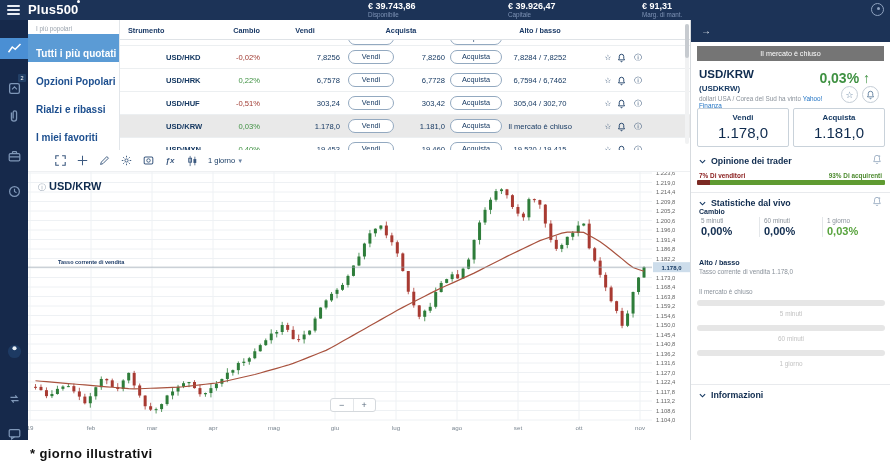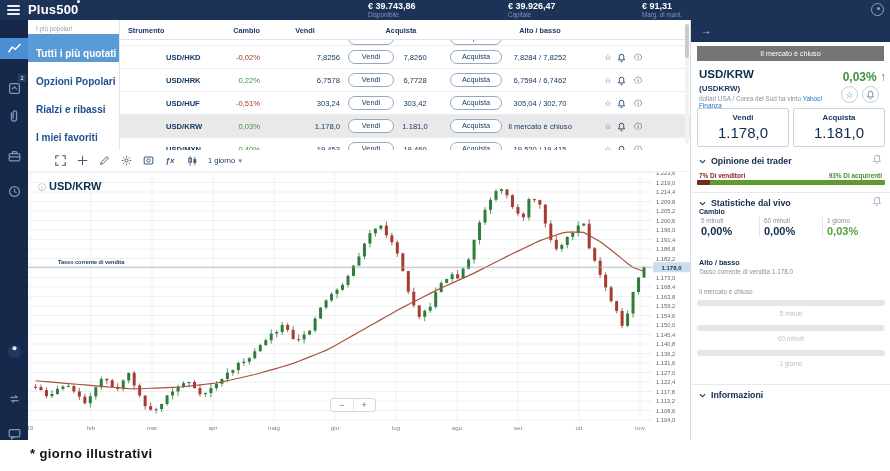--- a/index.html
+++ b/index.html
@@ -46,21 +46,21 @@
   .h-hl { left:370px; width:100px; text-align:center; }
   .partial-row { position:relative; height:6px; overflow:hidden; border-bottom:1px solid #eceff1; }
   .partial-row .pill { position:absolute; top:-9px; }
   .trow { position:relative; height:23px; border-bottom:1px solid #eceff1; background:#fff; cursor:pointer; }
   .trow.selected { background:#e9e9e9; }
   .trow span { position:absolute; top:7px; font-size:7.6px; color:#173a63; }
   .c-inst { left:14px; font-weight:bold;margin-left:32px; }
   .c-chg { left:80px; width:60px; text-align:right; }
   .c-chg.up { color:#3f9142; } .c-chg.down { color:#a03a31; }
   .c-sell { left:160px; width:60px; text-align:right; }
-  .c-buy { left:265px; width:60px; text-align:center; }
+  .c-buy { left:265px; width:60px; text-align:right; }
   .green-val { color:#3f9142; }
   .c-hl { left:370px; width:100px; text-align:center; color:#1b3a66; }
   .pill { position:absolute; top:4px; width:46px; height:14px; border:1px solid #93a9c0; border-radius:8px; background:#fff; color:#173a63; font-size:7.3px; font-family:inherit; cursor:pointer; line-height:12px; text-align:center; }
   .sellbtn { left:228px; } .buybtn { left:330px; width:52px; }
   .rowic { position:absolute; top:5px; width:12px; height:13px; text-align:center; color:#8fa3ba; font-size:9px; cursor:pointer; }
   .ic-star { left:482px; } .ic-bell { left:497px; top:6px; } .ic-info { left:512px; font-size:8.5px; }
   .tscroll { position:absolute; right:1px; top:4px; width:4px; height:120px; background:#f1f2f3; border-radius:2px; }
   .tscroll .thumb { width:4px; height:34px; background:#c7cbd0; border-radius:2px; cursor:pointer; }
 
   
@@ -76,21 +76,21 @@
   .chart-svg { position:absolute; left:0; top:22px; }
   .zoomctl { position:absolute; left:302px; top:248px; width:46px; height:14px; background:#fff; border:1px solid #d5d9dd; border-radius:3px; display:flex; z-index:6; }
   .zoomctl .zb { flex:1; text-align:center; font-size:9px; line-height:12px; color:#5a6c7e; cursor:pointer; }
   .zoomctl .zb:first-child { border-right:1px solid #e3e6e9; }
 
   
   .rpanel { position:absolute; left:690px; top:20px; width:200px; height:420px; background:#fff; border-left:1px solid #d7dbdf; z-index:30; overflow:hidden; }
   .rphead { height:22px; background:#1c3357; color:#e8eef5; font-size:10px; line-height:22px; padding-left:10px; cursor:pointer; }
   .mclosed-bar { margin:4px 6px; background:#757575; color:#fff; font-size:7.2px; text-align:center; padding:3px 0; }
   .inst-name { position:absolute; left:8px; top:48px; font-size:11.5px; font-weight:bold; color:#0f2b4e; }
-  .inst-chg { position:absolute; right:4px; top:50px; font-size:12px; font-weight:bold; color:#3f9142; }
+  .inst-chg { position:absolute; right:20px; top:50px; font-size:14px; font-weight:bold; color:#3f9142; }
   .inst-sym { position:absolute; left:8px; top:64px; font-size:8px; font-weight:bold; color:#173a63; }
   .inst-sub { position:absolute; left:8px; top:75px; font-size:6.4px; color:#8a929b; width:130px; }
   .inst-sub a { color:#2274c4; text-decoration:none; cursor:pointer; }
   .circbtn { position:absolute; top:66px; width:17px; height:17px; border:1px solid #c4cdd6; border-radius:50%; display:flex; align-items:center; justify-content:center; color:#5a7a9a; font-size:9px; cursor:pointer; background:#fff; }
   .cb-star { left:150px; } .cb-bell { left:171px; }
   .trade-boxes { position:absolute; left:6px; top:88px; width:188px; display:flex; gap:4px; }
   .tbox { flex:1; border:1px solid #c9d2da; border-radius:2px; background:#fff; text-align:center; padding:4px 0 5px; cursor:pointer; }
   .tbox .tl { font-size:7.8px; font-weight:bold; color:#173a63; }
   .tbox .tp { font-size:15px; color:#0f2b4e; margin-top:2px; }
   .psec-head { position:absolute; left:8px; display:flex; align-items:center; font-size:8.8px; font-weight:bold; color:#0f2b4e; }

